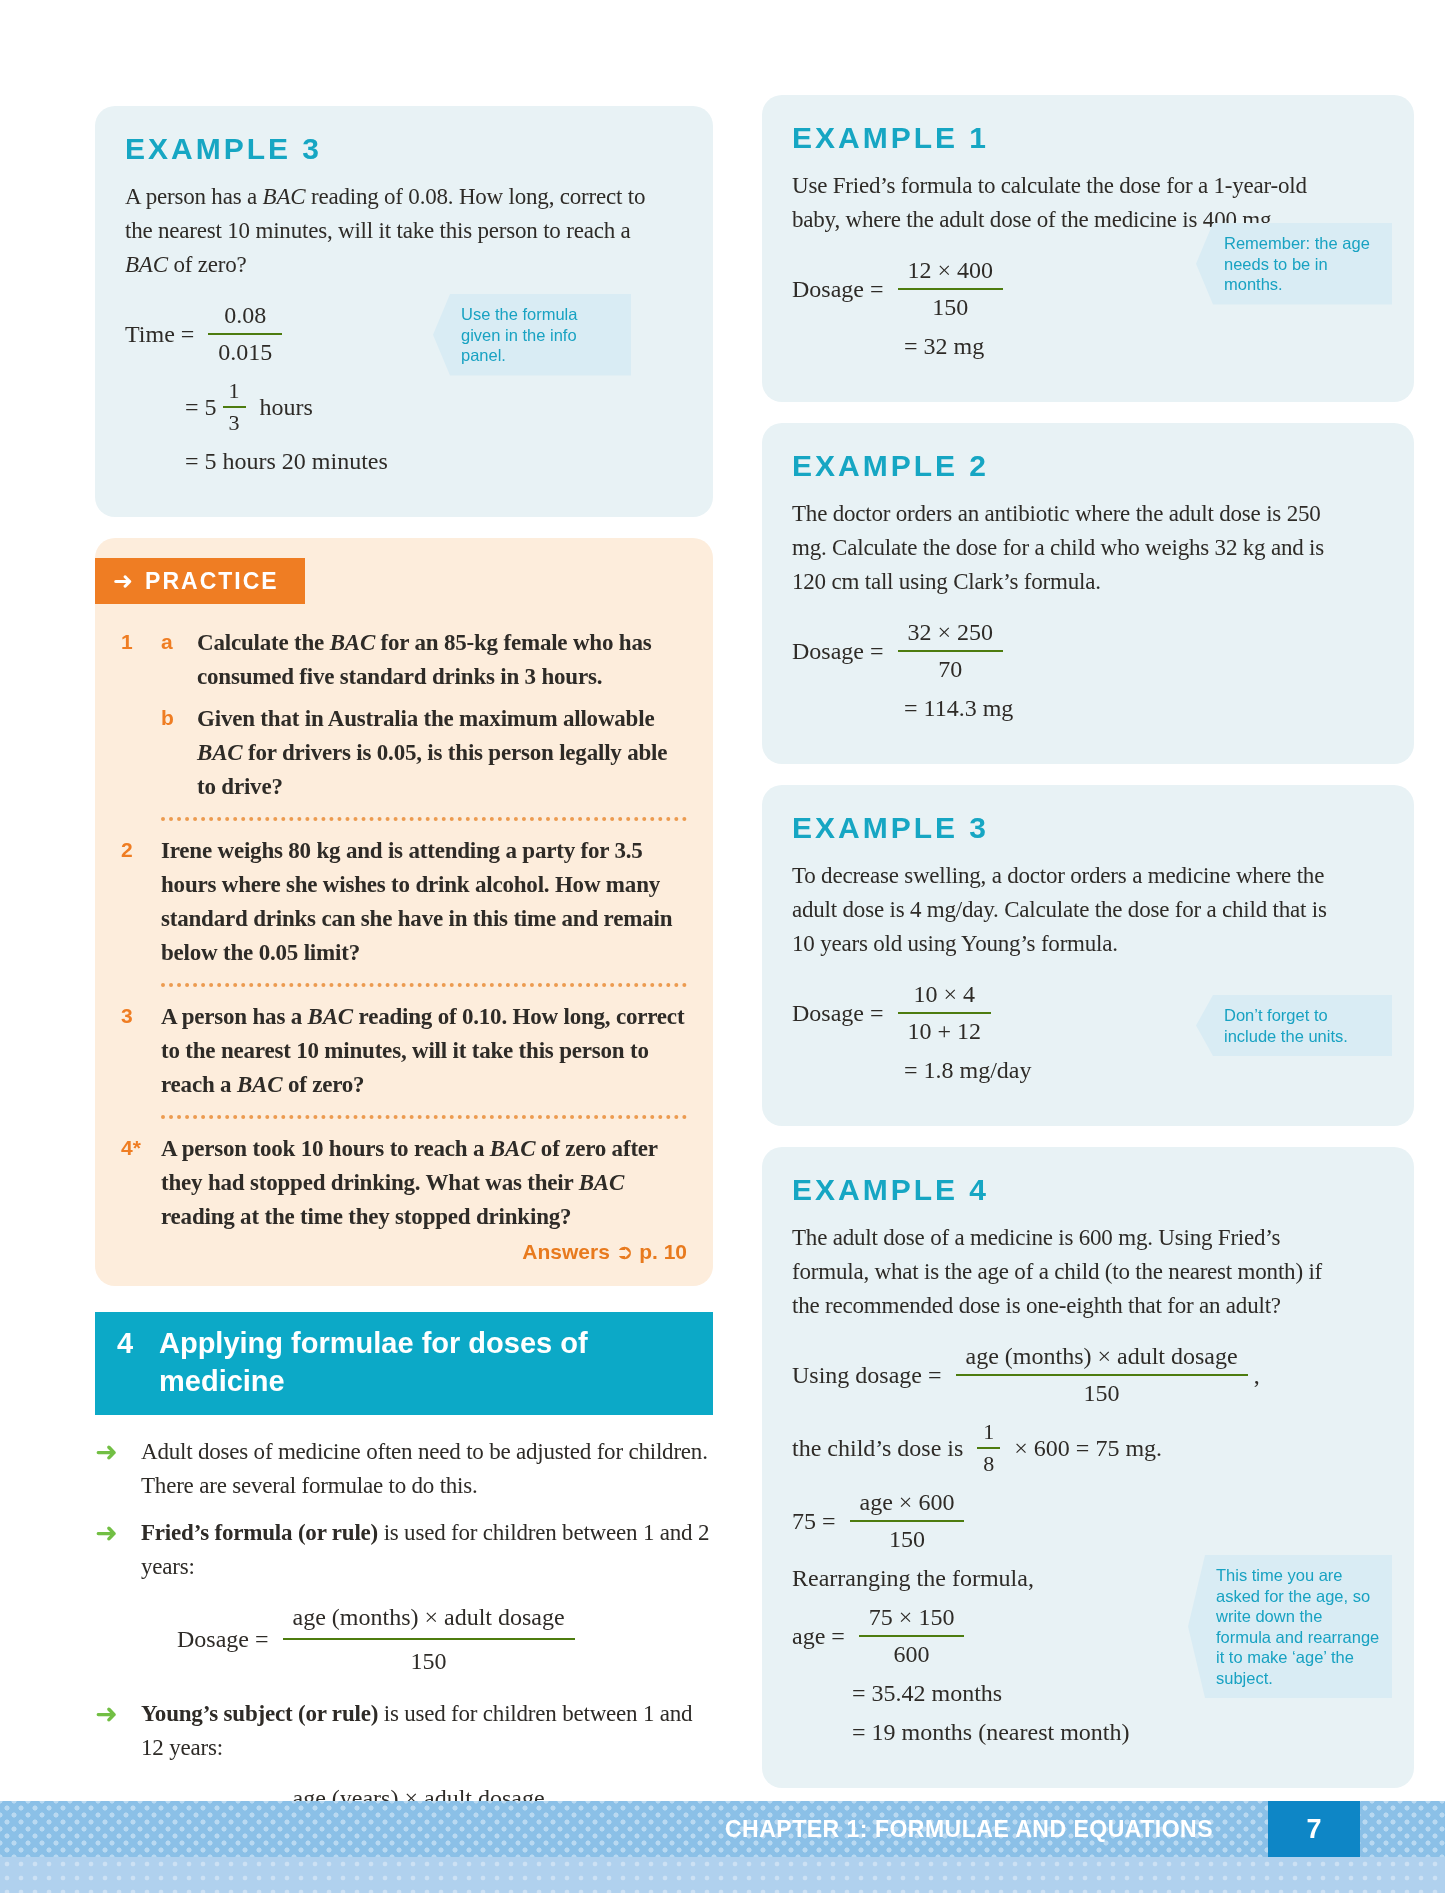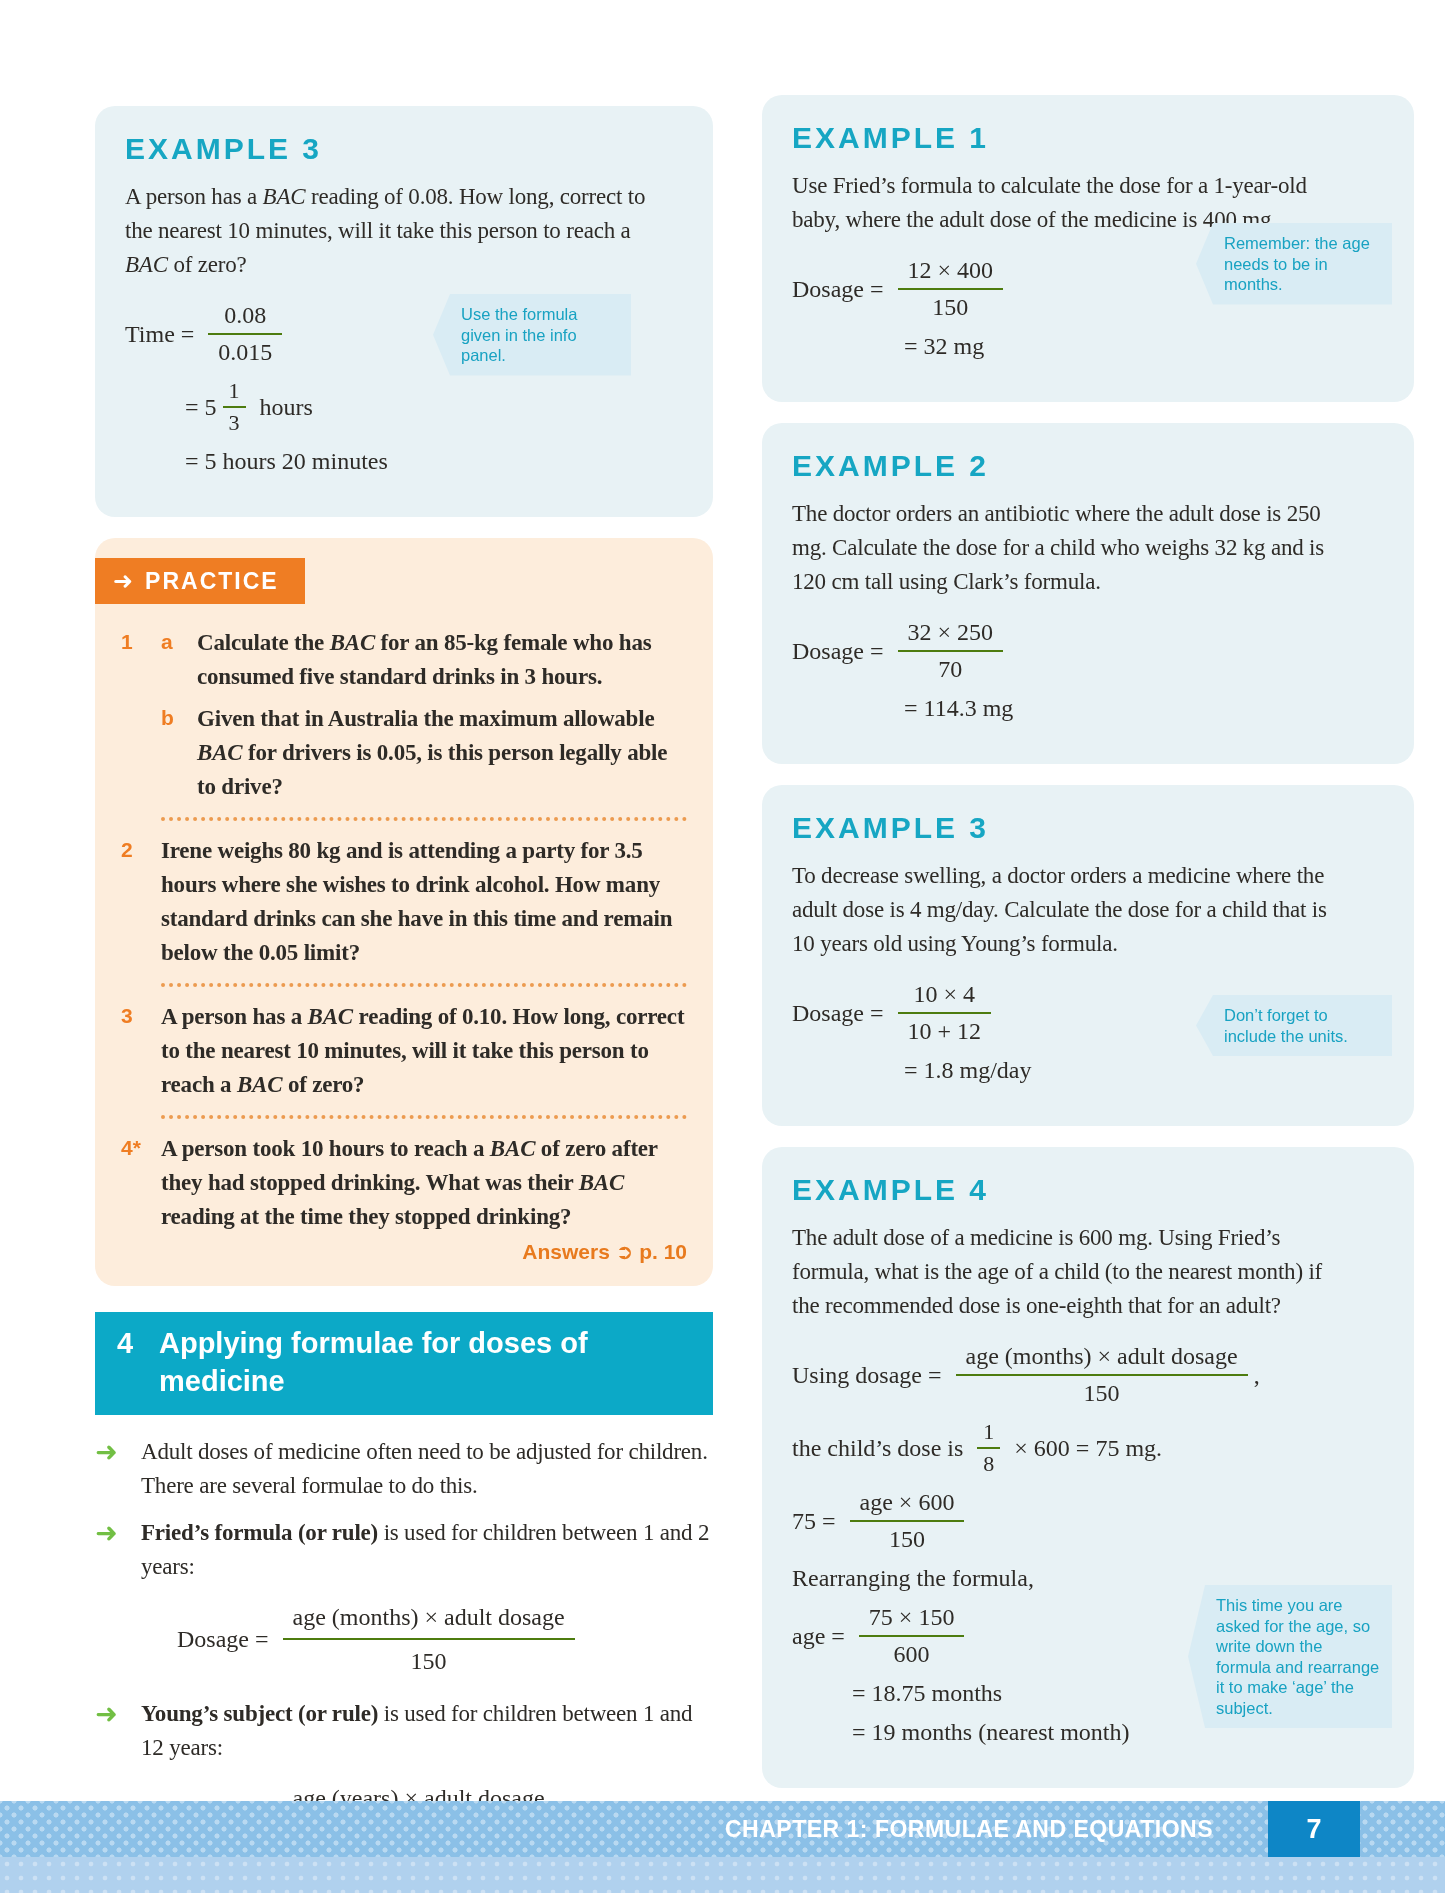--- a/index.html
+++ b/index.html
@@ -307,27 +307,27 @@
           <span>Rearranging the formula,</span>
         </div>
         <div class="math-line">
           <span class="mlhs">age =</span>
           <span class="frac">
             <span class="num">75 × 150</span>
             <span class="den">600</span>
           </span>
         </div>
         <div class="math-line indent-1">
-          <span>= 18.75 months</span>
+          <span>= 35.42 months</span>
         </div>
         <div class="math-line indent-1">
           <span>= 19 months (nearest month)</span>
         </div>
       </div>
-      <div class="callout" style="right:22px;top:438px;width:204px;">
+      <div class="callout" style="right:22px;top:408px;width:204px;">
         <span>This time you are asked for the age, so write down the formula and rearrange it to make ‘age’ the subject.</span>
       </div>
     </section>
 
   </div>
 
   <div class="footer-band">
     <span class="footer-chapter">CHAPTER 1: FORMULAE AND EQUATIONS</span>
     <span class="footer-pagenum">7</span>
   </div>

